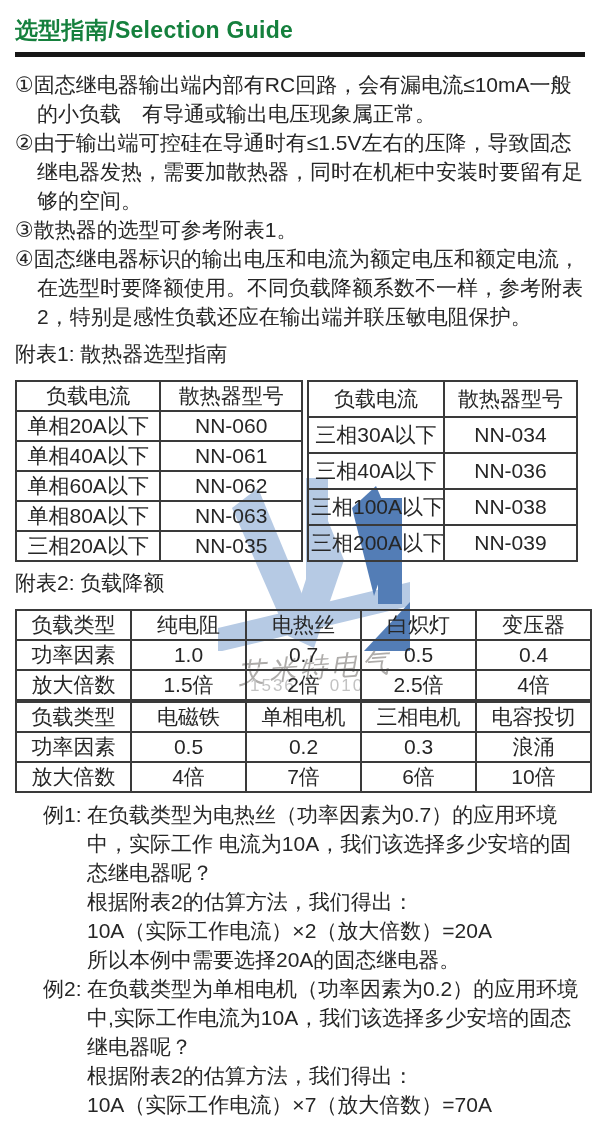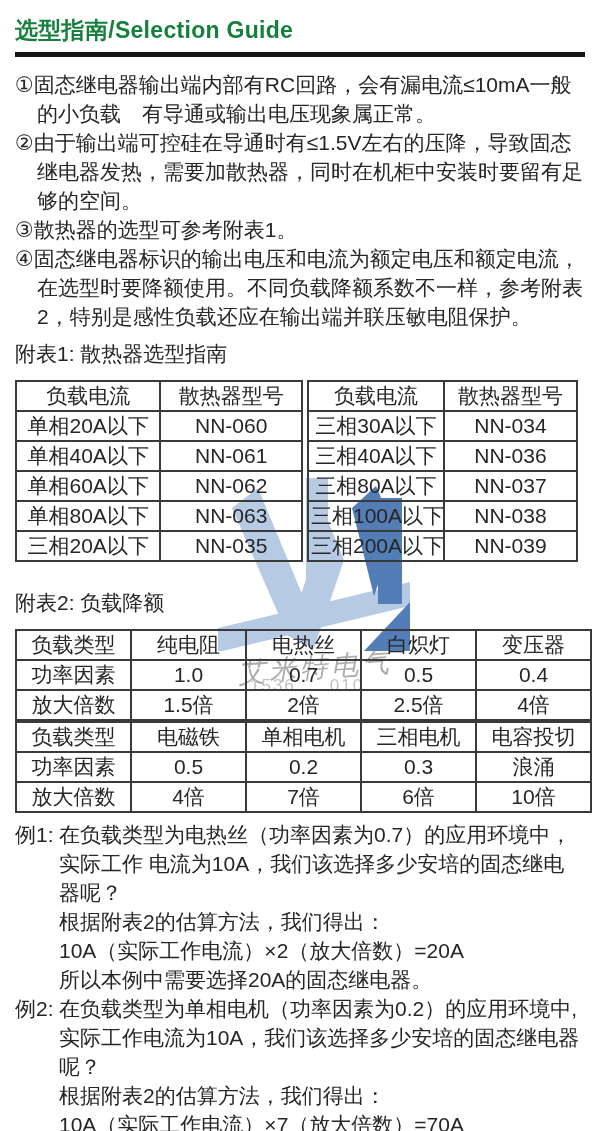--- a/index.html
+++ b/index.html
@@ -37,38 +37,38 @@
     height:3px;
     border-top:3px solid #161616;
     border-bottom:2px solid #161616;
     margin-bottom:13px;
   }
   
   .notes { font-size:21px; line-height:29px; }
   .note { padding-left:22px; text-indent:-22px; }
   
   .tbl-label { font-size:21px; line-height:29px; margin:8px 0 12px 0; }
-  .tbl-label2 { font-size:21px; line-height:29px; margin:26px 0 12px 0; }
+  .tbl-label2 { font-size:21px; line-height:29px; margin:6px 0 12px 0; }
   
   table { border-collapse:collapse; table-layout:fixed; font-size:21px; color:#262626; background:transparent; }
   th, td {
     border:2px solid #3a3a3a; text-align:center; vertical-align:middle;
     height:28px; padding:0 2px; font-weight:normal;
     white-space:nowrap; overflow:hidden;
   }
   .t1-wrap { display:flex; gap:4px; }
   .t1-left  { width:288px; }
   .t1-right { width:271px; }
   .t1-left col:first-child  { width:50.5%; }
   .t1-right col:first-child { width:50.5%; }
   .t2 { width:577px; }
   .t2 col { width:20%; }
   
   .examples { font-size:21px; line-height:29px; margin-top:7px; }
-  .example { display:flex; }
+  .example { display:flex;margin-left:28px; }
   .ex-marker { flex:none; width:44px; }
   .ex-content { flex:1; }
 </style>
 </head>
 <body>
 
 <div class="page">
 
   <svg class="watermark wm-logo" viewBox="0 0 192 175" xmlns="http://www.w3.org/2000/svg">
 
@@ -146,24 +146,20 @@
           <th>负载电流</th>
           <th>散热器型号</th>
         </tr>
         <tr>
           <td>三相30A以下</td>
           <td>NN-034</td>
         </tr>
         <tr>
           <td>三相40A以下</td>
           <td>NN-036</td>
-        </tr>
-        <tr>
-          <td>三相80A以下</td>
-          <td>NN-037</td>
         </tr>
         <tr>
           <td>三相100A以下</td>
           <td>NN-038</td>
         </tr>
         <tr>
           <td>三相200A以下</td>
           <td>NN-039</td>
         </tr>
       </tbody>

